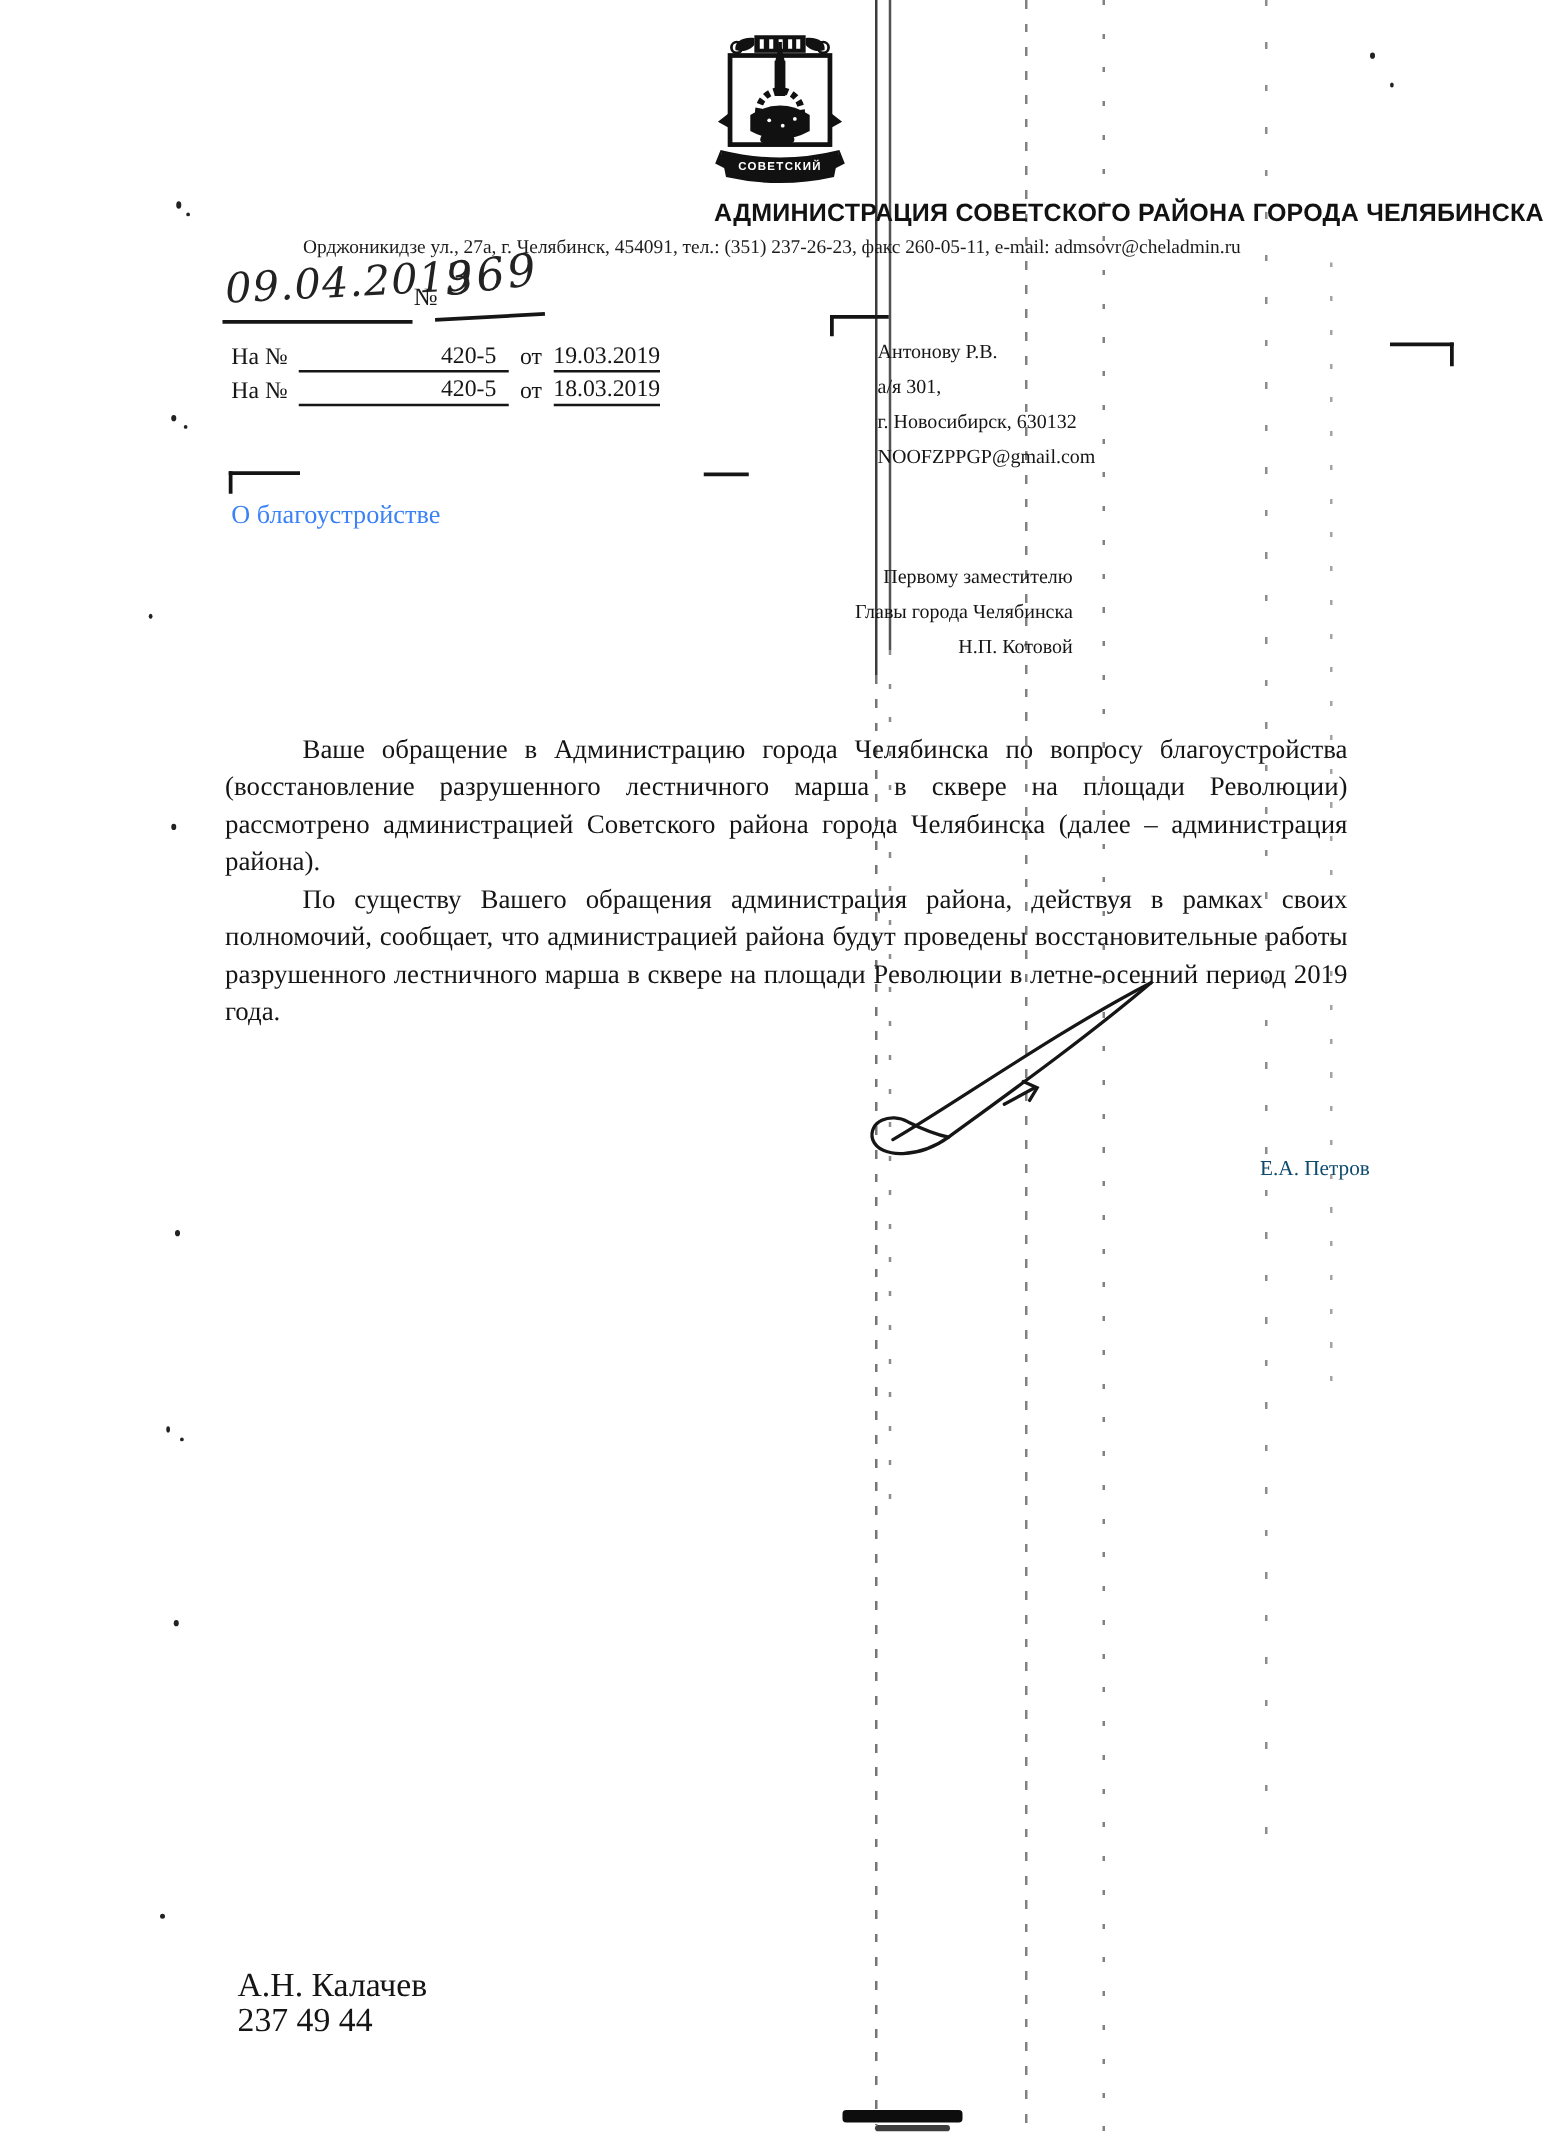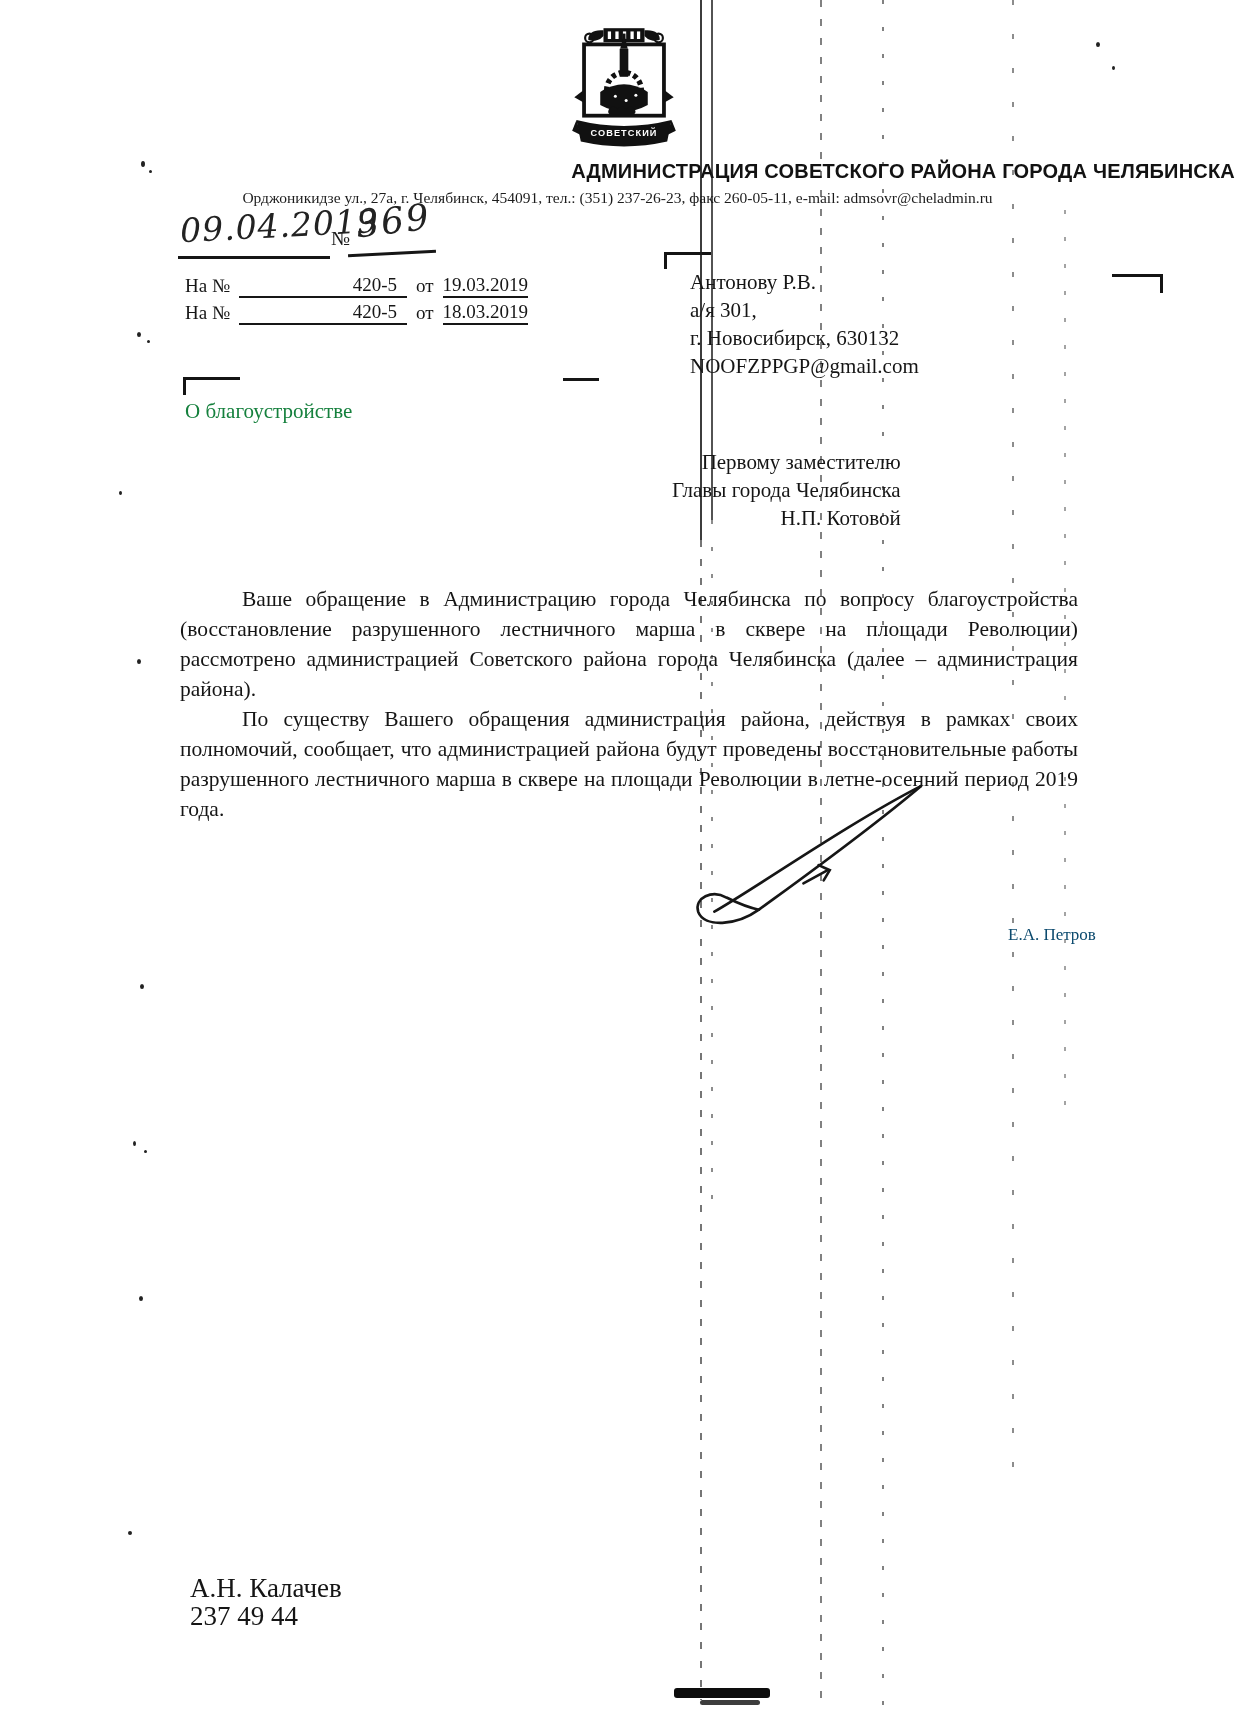--- a/index.html
+++ b/index.html
@@ -47,23 +47,23 @@
     display:inline-block;width:158px;text-align:right;padding-right:10px;
     border-bottom:2px solid #161616;
   }
   .ref-date{border-bottom:2px solid #161616;}
 
   
   .corner-tl{border-left:3px solid #141414;border-top:3px solid #141414;}
   .corner-tr{border-right:3px solid #141414;border-top:3px solid #141414;}
 
   
-  .recip{font-size:21px;line-height:28px;color:#151515;}
-
-  .subject{top:399px;left:185px;font-size:21px;color:#15803d;}
+  .recip{font-size:16px;line-height:28px;color:#151515;margin-left:12px;}
+
+  .subject{top:399px;left:185px;font-size:21px;color:#3b82f6;}
 
   
   .body-text{
     top:584px;left:180px;width:898px;
     font-size:21.5px;line-height:30px;
     text-align:justify;color:#151515;
   }
   .body-text p{margin:0;text-indent:62px;}
 
   

